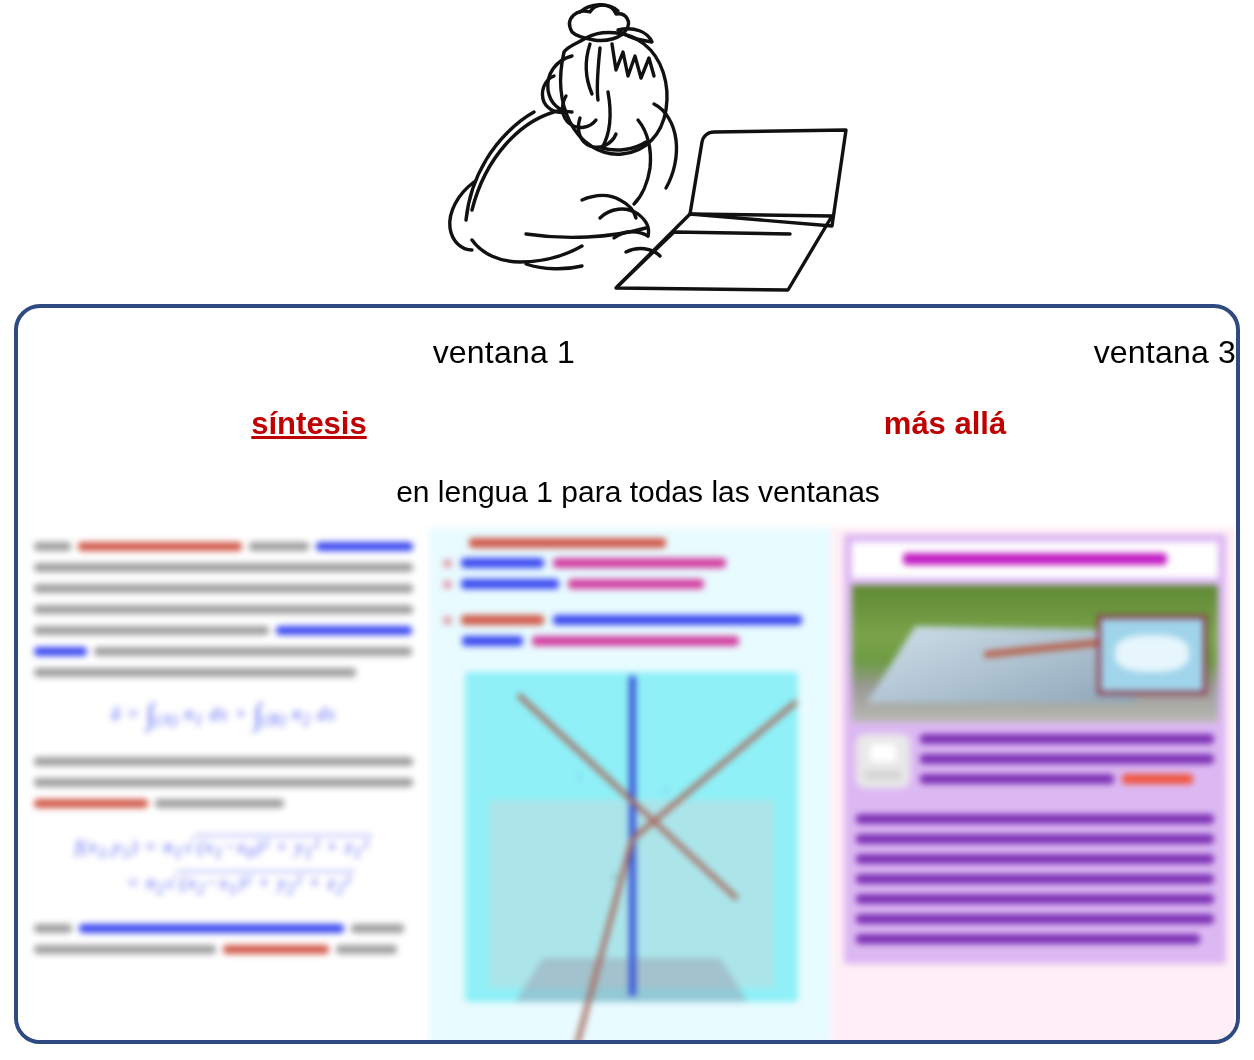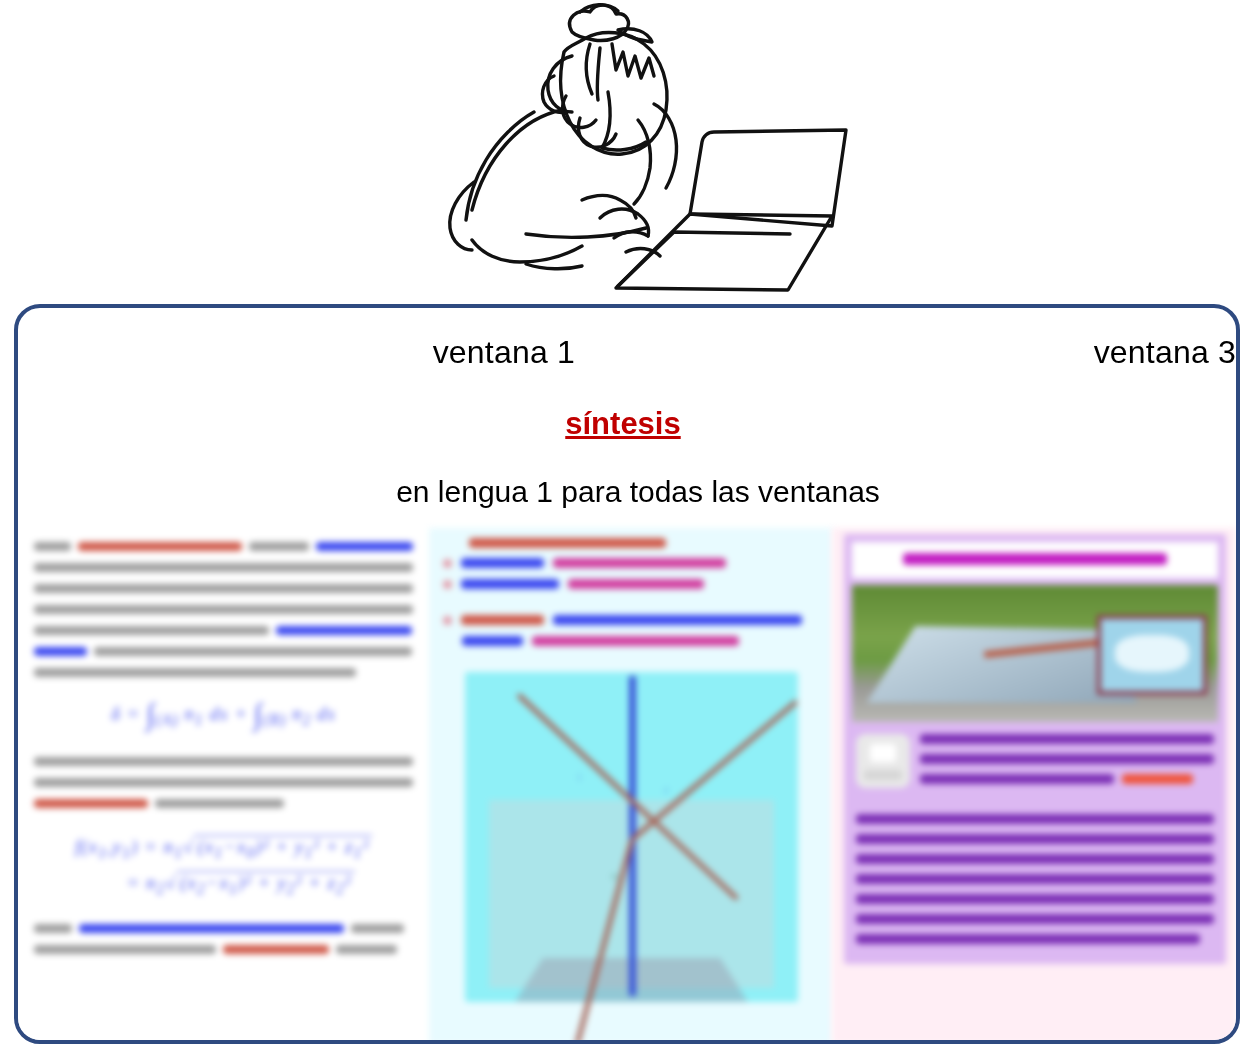--- a/index.html
+++ b/index.html
@@ -323,20 +323,21 @@
 
 <div class="main-card">
 
   <div class="headings-row">
     <div class="cell c1">ventana 1</div>
     <div class="cell c3">ventana 3</div>
   </div>
 
   <div class="subheads-row">
     <div class="cell s2">síntesis</div>
+    <div class="cell s3">más allá</div>
   </div>
 
   <div class="caption-row">en lengua 1 para todas las ventanas</div>
 
   <div class="panels">
 
     <div class="panel panel-1">
       <div class="p1-inner">
         <div class="row-mix">
           <span class="tline grey w10" style="margin:0"></span>

